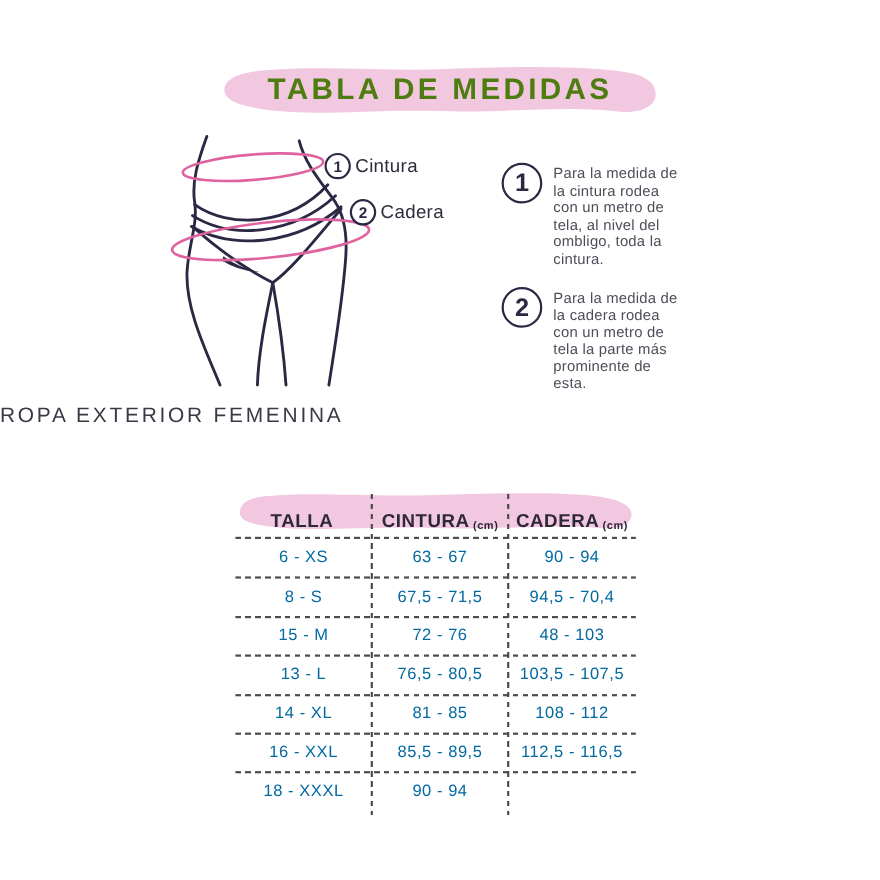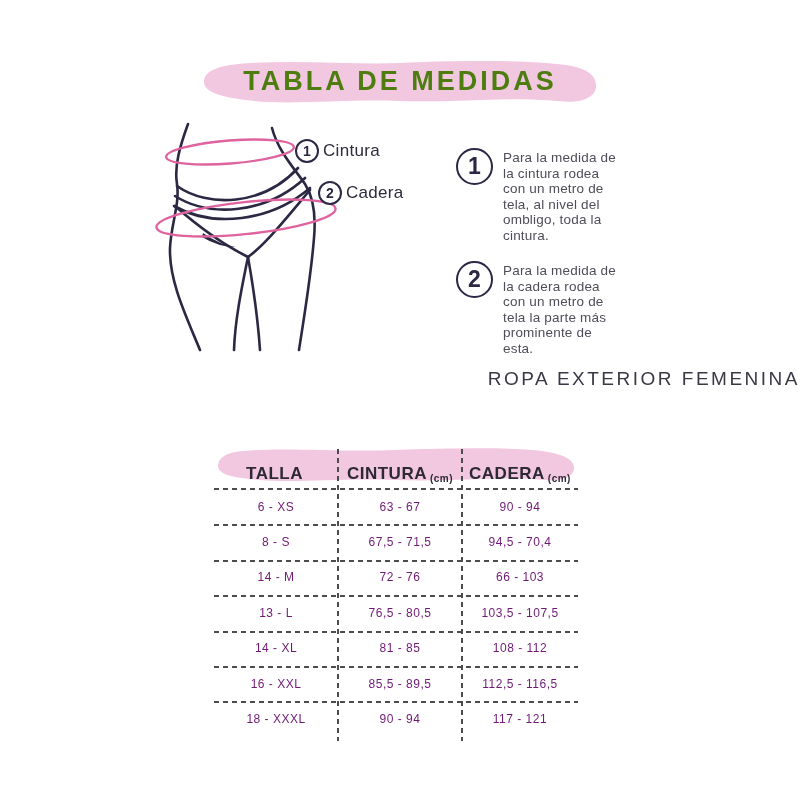--- a/index.html
+++ b/index.html
@@ -28,21 +28,21 @@
   .instr { position:absolute; left:456px; display:flex; align-items:flex-start; gap:10px; width:200px; }
   .instr.i1 { top:148px; }
   .instr.i2 { top:261px; }
   .circle-lg { flex:0 0 auto; width:37px; height:37px; border:2.5px solid #2b2844; border-radius:50%;
     display:flex; align-items:center; justify-content:center;
     font-size:23px; font-weight:700; color:#2b2844; background:#fff; }
   .instr-text { font-size:13.5px; line-height:15.6px; color:#504d59; letter-spacing:0.2px;
     white-space:pre-line; padding-top:2px; }
 
   
-  .section-title { position:absolute; left:0; top:368px; width:100%; text-align:right;
+  .section-title { position:absolute; left:0; top:368px; width:100%; text-align:left;
     font-size:19px; letter-spacing:2.5px; color:#3b3845; font-weight:400; }
   .logo { position:absolute; left:0; top:393px; width:100%; text-align:center;
     font-family:"Liberation Serif", serif; color:#1b1922; }
   .logo .m { font-size:45px; font-weight:700; }
   .logo .p { font-size:43px; font-weight:400; margin-left:-10px; }
 
   
   .size-table { position:absolute; left:214px; top:446px; width:364px; height:298px; }
   .thead-band { position:absolute; left:0; top:0; width:364px; height:38px; }
   .thead-band svg { position:absolute; inset:0; }
@@ -54,21 +54,21 @@
 
   .hdash { position:absolute; left:0; width:364px; height:2px;
     background:repeating-linear-gradient(90deg,#4c4c4c 0 5px,transparent 5px 9px); }
   .vdash { position:absolute; top:3px; width:2px; height:292px;
     background:repeating-linear-gradient(180deg,#4c4c4c 0 5px,transparent 5px 9px); }
   .vdash.v1 { left:123px; } .vdash.v2 { left:247px; }
 
   .trows { position:absolute; left:0; top:43px; width:364px; }
   .trow { display:flex; height:35.4px; }
   .tcell { display:flex; align-items:center; justify-content:center;
-    font-size:12px; color:#701a75; letter-spacing:0.5px; }
+    font-size:15px; color:#0369a1; letter-spacing:0.5px; }
 </style>
 </head>
 <body>
 
 <div class="canvas">
 
   <div class="banner">
     <svg viewBox="0 0 400 49">
       <path d="M 38,7 C 95,2 150,8 200,6 C 255,3 330,3 365,8 C 388,11 397,19 396,30 C 395,41 380,47 358,44 C 305,39 255,46 200,44 C 148,42 92,48 54,44 C 24,41 3,36 4,24 C 5,13 20,9 38,7 Z" fill="#f2c7e0"></path>
     </svg>
@@ -160,40 +160,39 @@
         <div class="tcell c1">6 - XS</div>
         <div class="tcell c2">63 - 67</div>
         <div class="tcell c3">90 - 94</div>
       </div>
       <div class="trow">
         <div class="tcell c1">8 - S</div>
         <div class="tcell c2">67,5 - 71,5</div>
         <div class="tcell c3">94,5 - 70,4</div>
       </div>
       <div class="trow">
-        <div class="tcell c1">14 - M</div>
+        <div class="tcell c1">15 - M</div>
         <div class="tcell c2">72 - 76</div>
-        <div class="tcell c3">66 - 103</div>
+        <div class="tcell c3">48 - 103</div>
       </div>
       <div class="trow">
         <div class="tcell c1">13 - L</div>
         <div class="tcell c2">76,5 - 80,5</div>
         <div class="tcell c3">103,5 - 107,5</div>
       </div>
       <div class="trow">
         <div class="tcell c1">14 - XL</div>
         <div class="tcell c2">81 - 85</div>
         <div class="tcell c3">108 - 112</div>
       </div>
       <div class="trow">
         <div class="tcell c1">16 - XXL</div>
         <div class="tcell c2">85,5 - 89,5</div>
         <div class="tcell c3">112,5 - 116,5</div>
       </div>
       <div class="trow">
         <div class="tcell c1">18 - XXXL</div>
         <div class="tcell c2">90 - 94</div>
-        <div class="tcell c3">117 - 121</div>
       </div>
     </div>
   </div>
 
 </div>
 
 </body></html>

